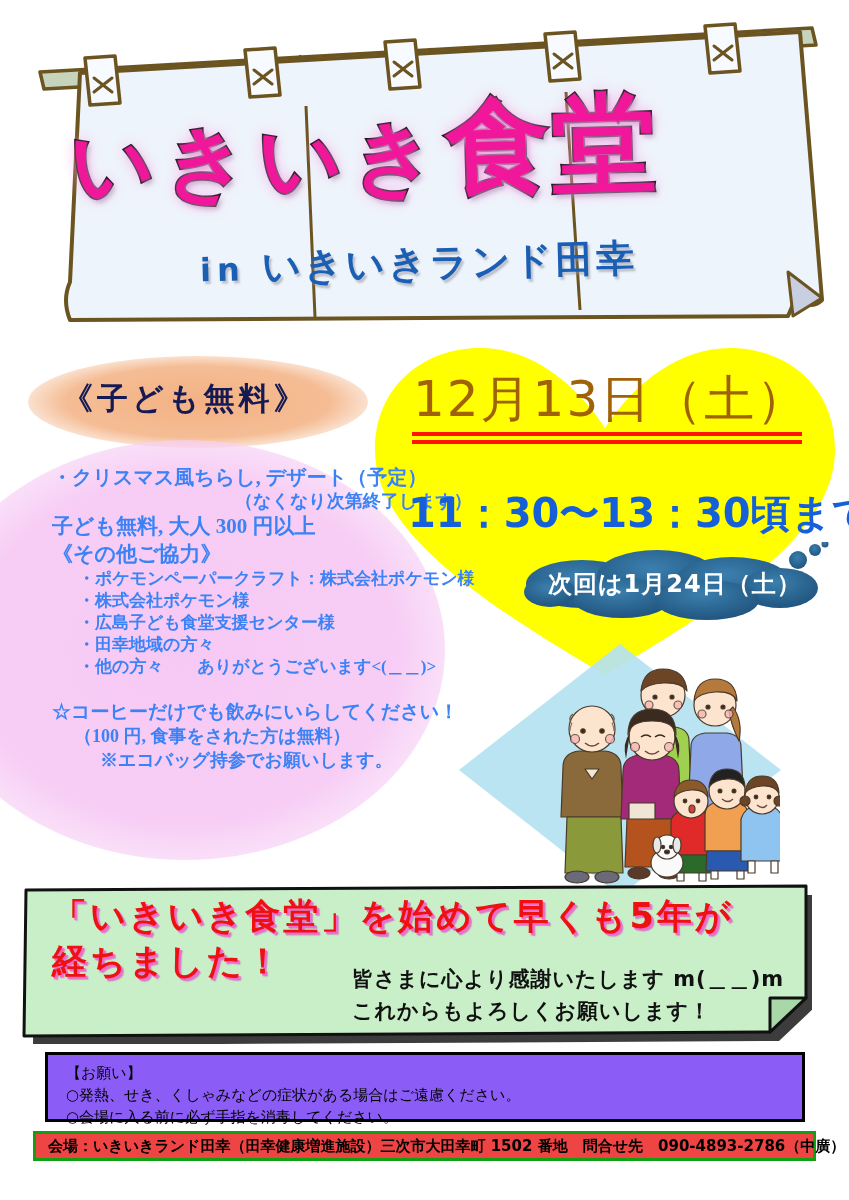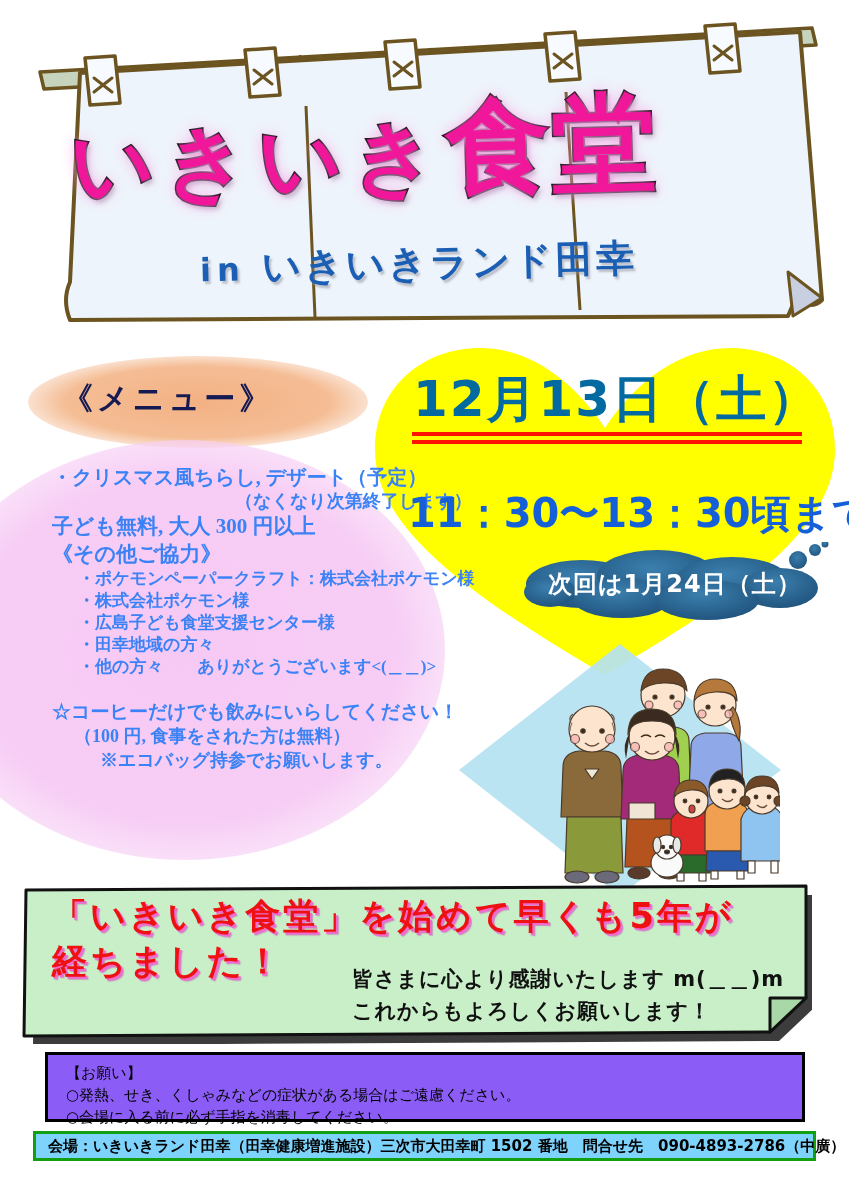--- a/index.html
+++ b/index.html
@@ -83,21 +83,21 @@
   .l-head2{font-size:21px;}
   .l-item{font-size:17px;padding-left:26px;line-height:1.52;}
   .l-coffee{font-size:19px;}
   .l-coffee2{font-size:18px;padding-left:22px;}
   .l-coffee3{font-size:18px;padding-left:48px;}
   .gap-md{height:22px;}
 
   
   .date-main{
     position:absolute;left:413px;top:366px;
-    font-size:50px;font-weight:bold;color:#0369a1;
+    font-size:50px;font-weight:normal;color:#a16207;
     letter-spacing:2px;white-space:nowrap;
   }
   .date-underline{
     position:absolute;left:412px;top:432px;width:390px;
   }
   .date-underline i{display:block;height:4px;background:#ff1400;}
   .date-underline i+i{margin-top:4px;}
 
   .time-main{
     position:absolute;left:408px;top:486px;
@@ -135,21 +135,21 @@
     border:3px solid #000;background:#8b5cf6;
     box-sizing:border-box;
     font-family:"DejaVu Serif","Liberation Serif",serif;
     padding:8px 0 0 18px;
   }
   .notice-box .nl{font-size:15px;color:#000;line-height:1.45;white-space:nowrap;}
 
   
   .footer-bar{
     position:absolute;left:33px;top:1131px;width:783px;height:30px;
-    border:3px solid #12a012;background:#7dd3fc;
+    border:3px solid #12a012;background:#ef4444;
     box-sizing:border-box;
     display:flex;align-items:center;
   }
   .footer-bar span{
     font-size:15px;font-weight:bold;color:#000;
     padding-left:12px;white-space:nowrap;letter-spacing:0px;
   }
 </style>
 </head>
 <body>
@@ -314,21 +314,21 @@
         <circle cx="122" cy="192" r="12" fill="#fafafa"></circle>
         <ellipse cx="112" cy="190" rx="4" ry="8" fill="#e8e8e8"></ellipse>
         <ellipse cx="132" cy="190" rx="4" ry="8" fill="#e8e8e8"></ellipse>
         <circle cx="118" cy="192" r="1.6" fill="#2a2a2a"></circle>
           <circle cx="126" cy="192" r="1.6" fill="#2a2a2a"></circle>
         <ellipse cx="122" cy="197" rx="2.4" ry="1.8" fill="#2a2a2a"></ellipse>
       </g>
     </g>
   </svg>
 
-  <div class="menu-label">《メニュー》</div>
+  <div class="menu-label">《子ども無料》</div>
 
   <div class="menu-body">
     <div class="ln l-main">・クリスマス風ちらし, デザート（予定）</div>
     <div class="ln l-note">（なくなり次第終了します）</div>
     <div class="ln l-price">子ども無料, 大人 300 円以上</div>
     <div class="ln l-head2">《その他ご協力》</div>
     <div class="ln l-item">・ポケモンペーパークラフト：株式会社ポケモン様</div>
     <div class="ln l-item">・株式会社ポケモン様</div>
     <div class="ln l-item">・広島子ども食堂支援センター様</div>
     <div class="ln l-item">・田幸地域の方々</div>

